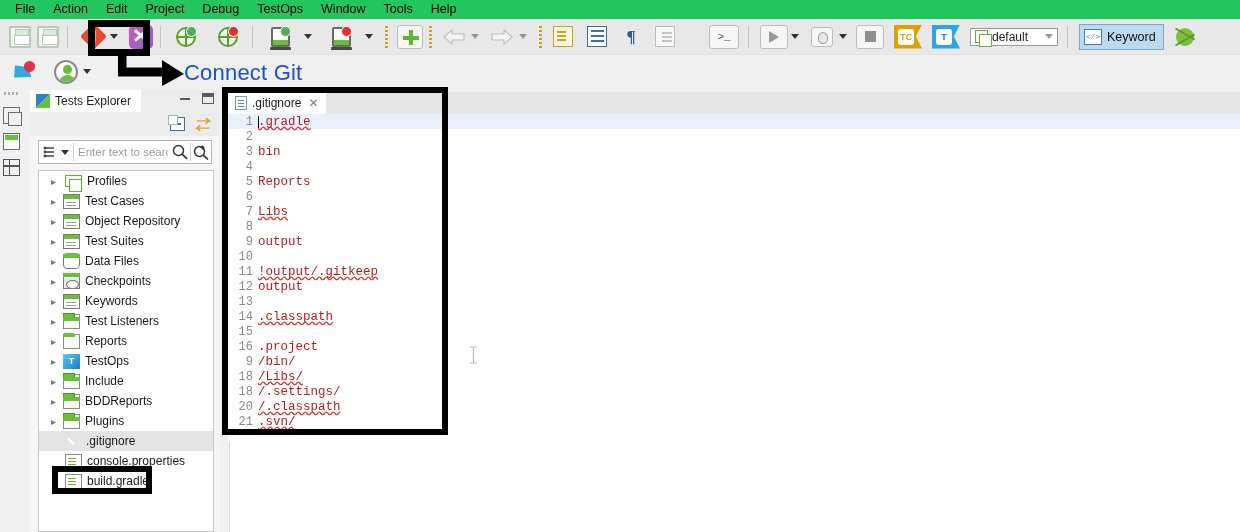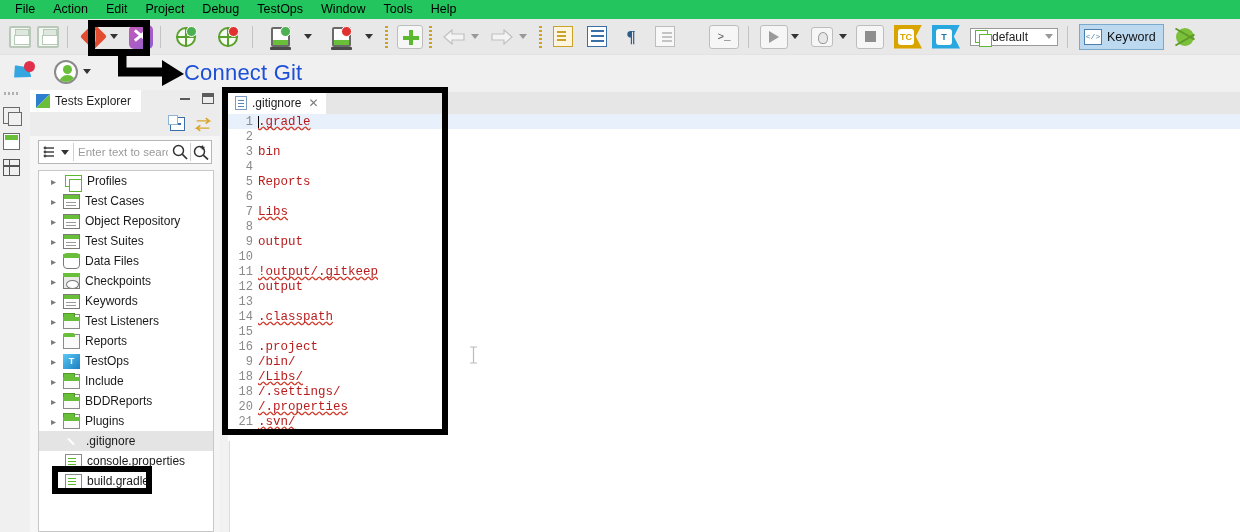--- a/index.html
+++ b/index.html
@@ -943,21 +943,21 @@
       <div class="ed-line"><span class="ed-gutter">10</span><span class="ed-text"></span></div>
       <div class="ed-line"><span class="ed-gutter">11</span><span class="ed-text spell">!output/.gitkeep</span></div>
       <div class="ed-line"><span class="ed-gutter">12</span><span class="ed-text">output</span></div>
       <div class="ed-line"><span class="ed-gutter">13</span><span class="ed-text"></span></div>
       <div class="ed-line"><span class="ed-gutter">14</span><span class="ed-text spell">.classpath</span></div>
       <div class="ed-line"><span class="ed-gutter">15</span><span class="ed-text"></span></div>
       <div class="ed-line"><span class="ed-gutter">16</span><span class="ed-text">.project</span></div>
       <div class="ed-line"><span class="ed-gutter">9</span><span class="ed-text">/bin/</span></div>
       <div class="ed-line"><span class="ed-gutter">18</span><span class="ed-text spell">/Libs/</span></div>
       <div class="ed-line"><span class="ed-gutter">18</span><span class="ed-text">/.settings/</span></div>
-      <div class="ed-line"><span class="ed-gutter">20</span><span class="ed-text spell">/.properties</span></div>
+      <div class="ed-line"><span class="ed-gutter">20</span><span class="ed-text spell">/.classpath</span></div>
       <div class="ed-line"><span class="ed-gutter">21</span><span class="ed-text spell">.svn/</span></div>
     </div>
   </div>
 
   <div class="ed-lsb"></div>
 
   <svg class="mouse-cursor" viewBox="0 0 9 18">
     <path d="M1 1 H8 M4.5 1 V17 M1 17 H8" stroke="#bbbbbb" stroke-width="1.2" fill="none"></path>
   </svg>
 

